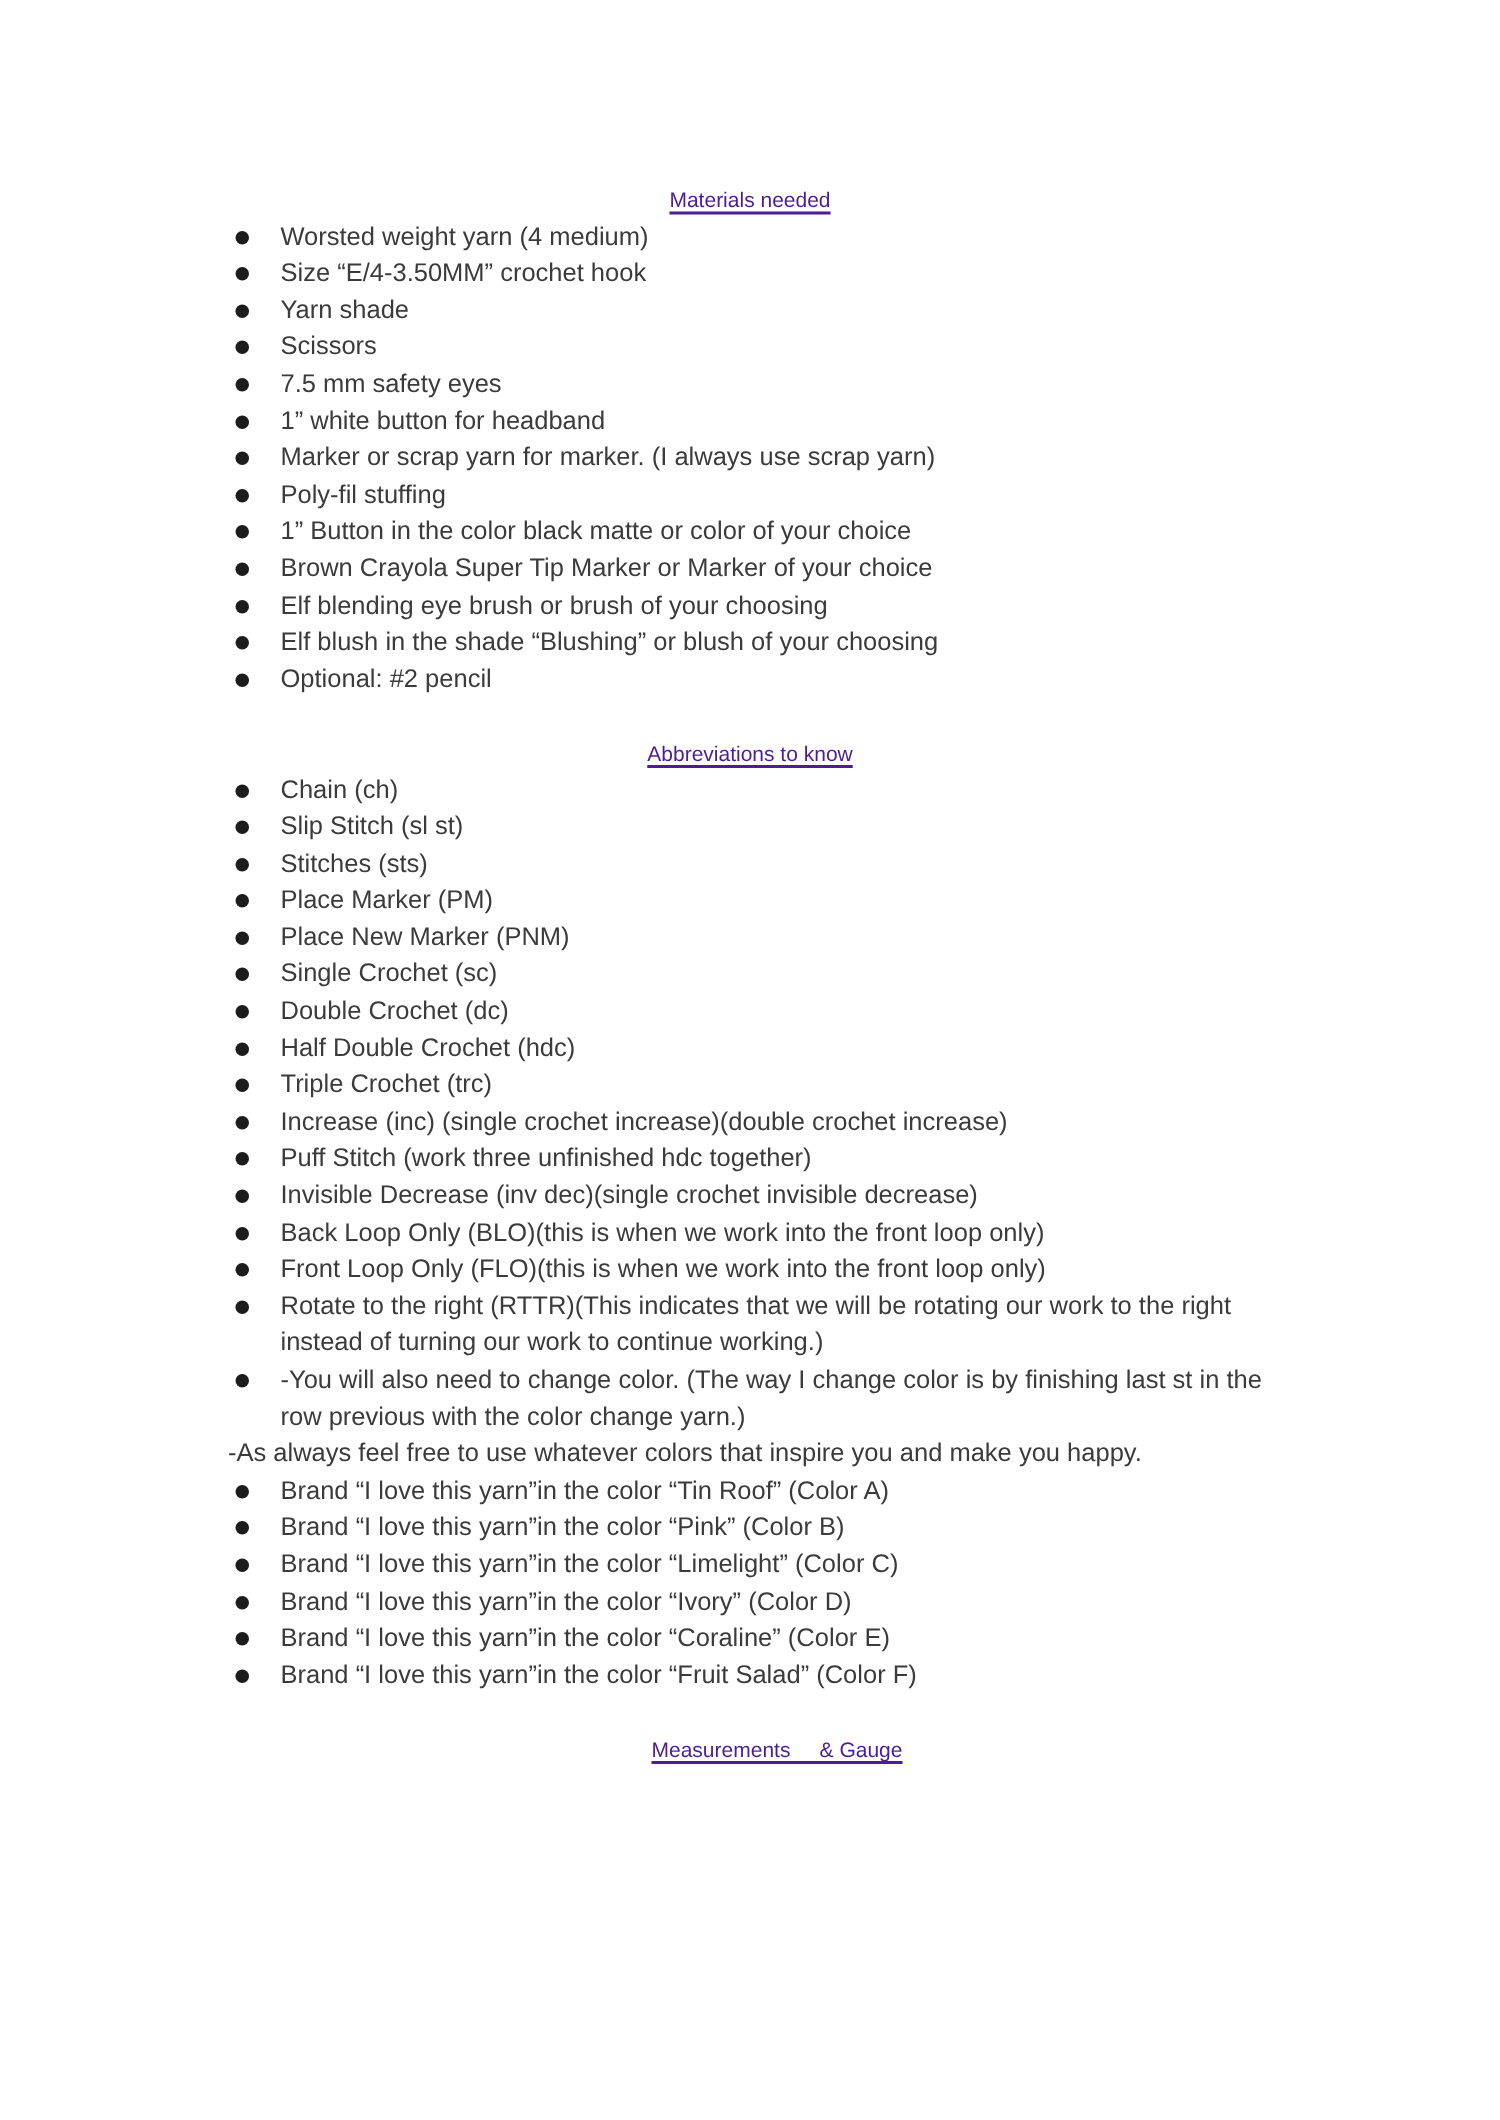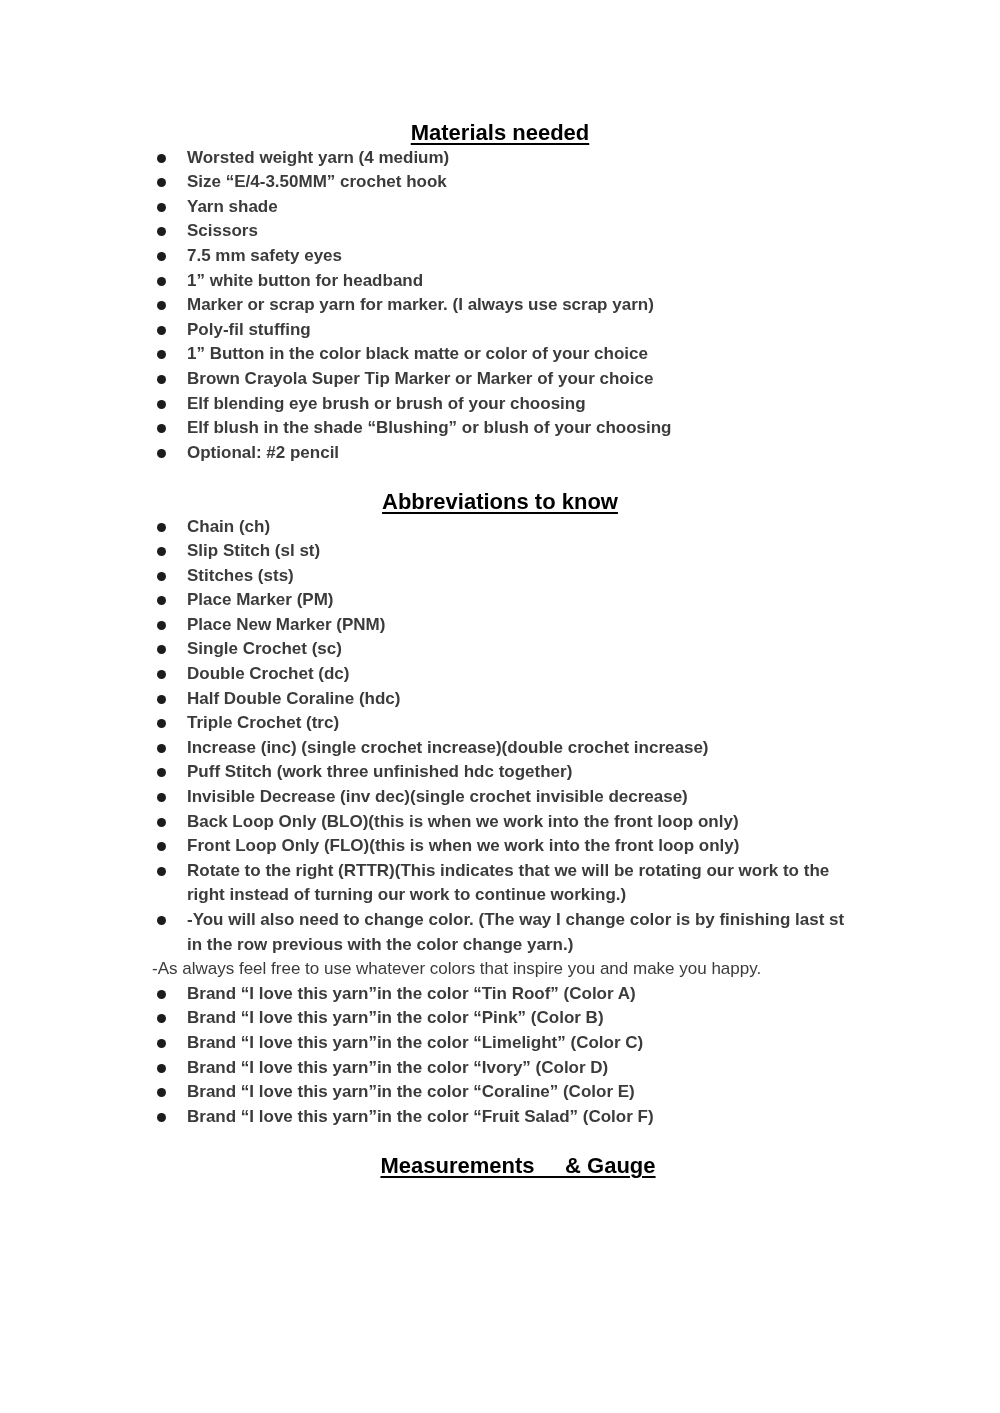--- a/index.html
+++ b/index.html
@@ -19,42 +19,41 @@
     line-height: 24.6px;
     color: #3b3b3b;
     -webkit-font-smoothing: antialiased;
   }
   .content {
     padding: 121px 152px 0 152px;
   }
   .section-title {
     margin: 0;
     text-align: center;
-    font-size: 22px;
-    font-weight: 700;
-    color: #000000;
+    font-size: 14px;
+    font-weight: 400;
+    color: #4c1d95;
     line-height: 24.6px;
   }
   .section-title .title-text {
     text-decoration: underline;
     text-decoration-thickness: 2px;
     text-underline-offset: 3px;
   }
   .title-pre {
     white-space: pre;
     margin-left: 36px;
   }
   .gap-top {
     margin-top: 24.6px;
   }
   ul.bullet-list {
     list-style: none;
     margin: 0;
     padding: 0;
-    font-weight: bold;
   }
   ul.bullet-list li {
     display: flex;
   }
   .bullet {
     flex: 0 0 35px;
     position: relative;
   }
   .bullet::before {
     content: "";
@@ -169,21 +168,21 @@
           <li>
           <span class="bullet"></span>
           <span class="li-text">Single Crochet (sc)</span>
         </li>
           <li>
           <span class="bullet"></span>
           <span class="li-text">Double Crochet (dc)</span>
         </li>
           <li>
           <span class="bullet"></span>
-          <span class="li-text">Half Double Coraline (hdc)</span>
+          <span class="li-text">Half Double Crochet (hdc)</span>
         </li>
           <li>
           <span class="bullet"></span>
           <span class="li-text">Triple Crochet (trc)</span>
         </li>
           <li>
           <span class="bullet"></span>
           <span class="li-text">Increase (inc) (single crochet increase)(double crochet increase)</span>
         </li>
           <li>

